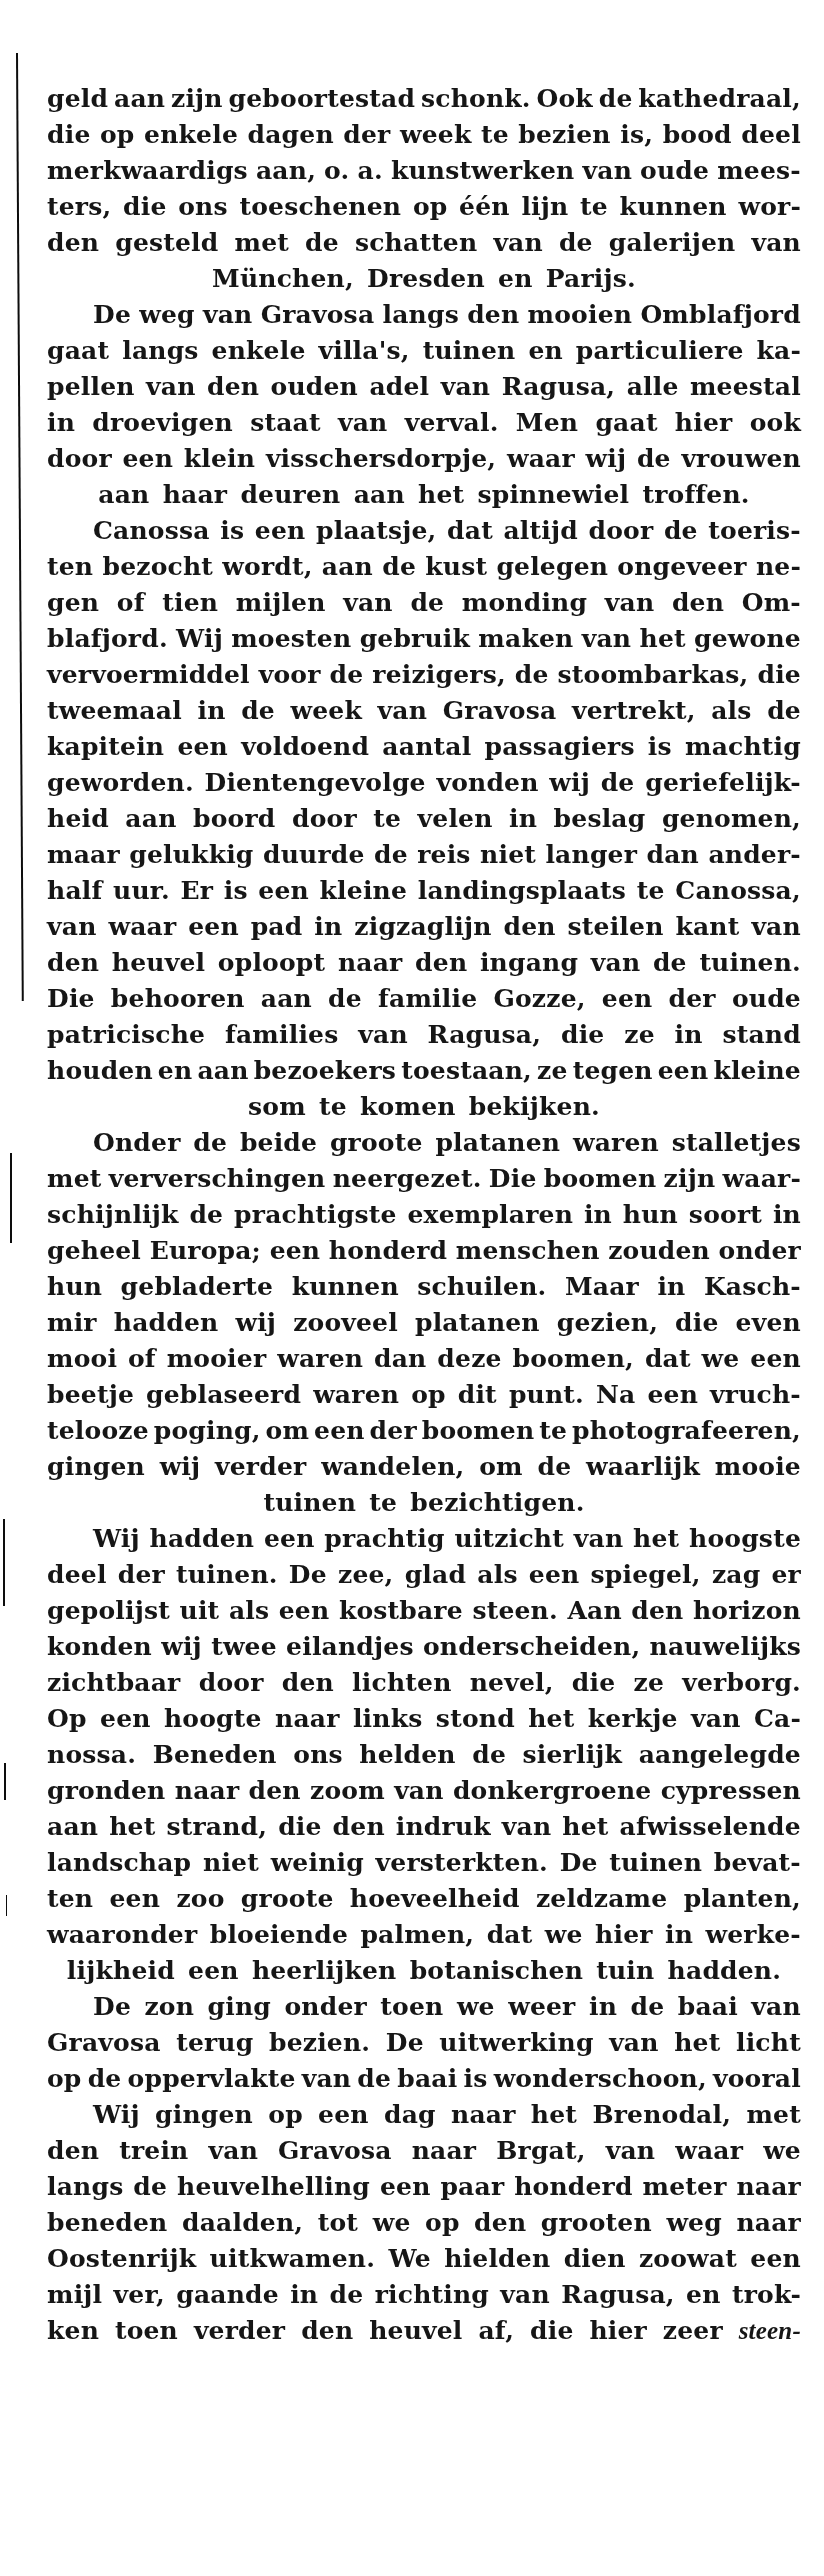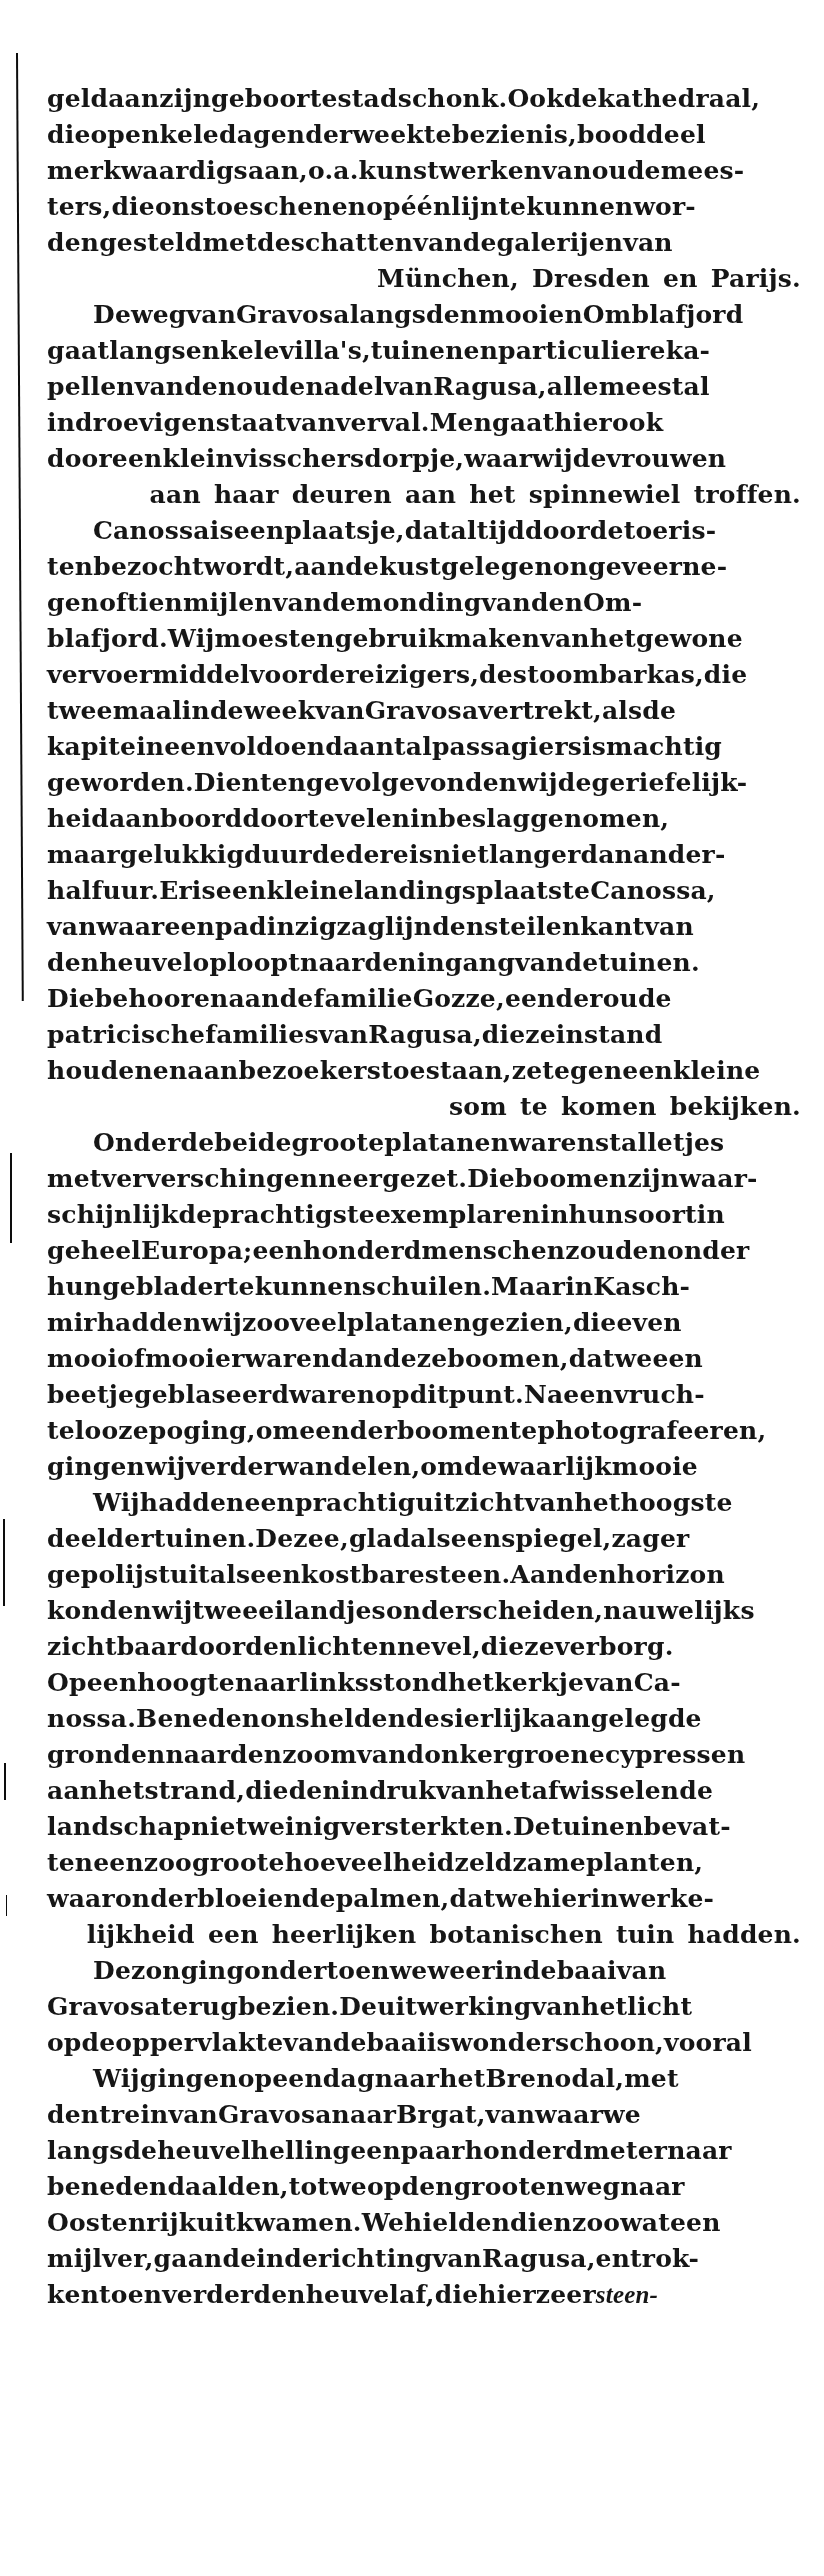--- a/index.html
+++ b/index.html
@@ -25,25 +25,26 @@
   }
   .line {
     height: 36px;
     line-height: 36px;
     font-size: 25px;
     letter-spacing: 0.2px;
     white-space: nowrap;
   }
   .just {
     display: flex;
+    justify-content: space-between;
   }
   .just span { white-space: pre; }
   .ragged {
     word-spacing: 4.3px;
-    text-align: right;
+    text-align: center;
   }
   .indent { padding-left: 46px; }
   .it { font-style: italic; font-family: Liberation Serif, serif; }
   .gutter-line {
     position: absolute;
     background: #0d0d0d;
   }
   #gl1 { left: 16px; top: 53px;  width: 1.9px; height: 948px;
          transform: rotate(-0.35deg); transform-origin: top center; }
   #gl2 { left: 10px; top: 1153px; width: 1.9px; height: 90px; }
@@ -433,20 +434,21 @@
       <div class="line just">
         <span>gingen</span>
         <span>wij</span>
         <span>verder</span>
         <span>wandelen,</span>
         <span>om</span>
         <span>de</span>
         <span>waarlijk</span>
         <span>mooie</span>
       </div>
+      <div class="line ragged">tuinen te bezichtigen.</div>
       <div class="line indent just">
         <span>Wij</span>
         <span>hadden</span>
         <span>een</span>
         <span>prachtig</span>
         <span>uitzicht</span>
         <span>van</span>
         <span>het</span>
         <span>hoogste</span>
       </div>

